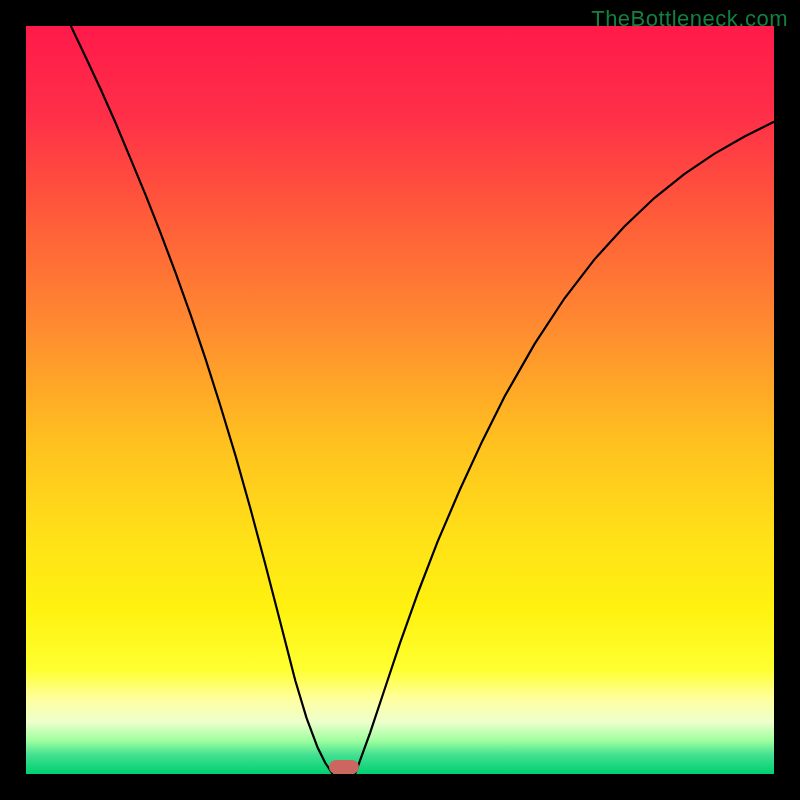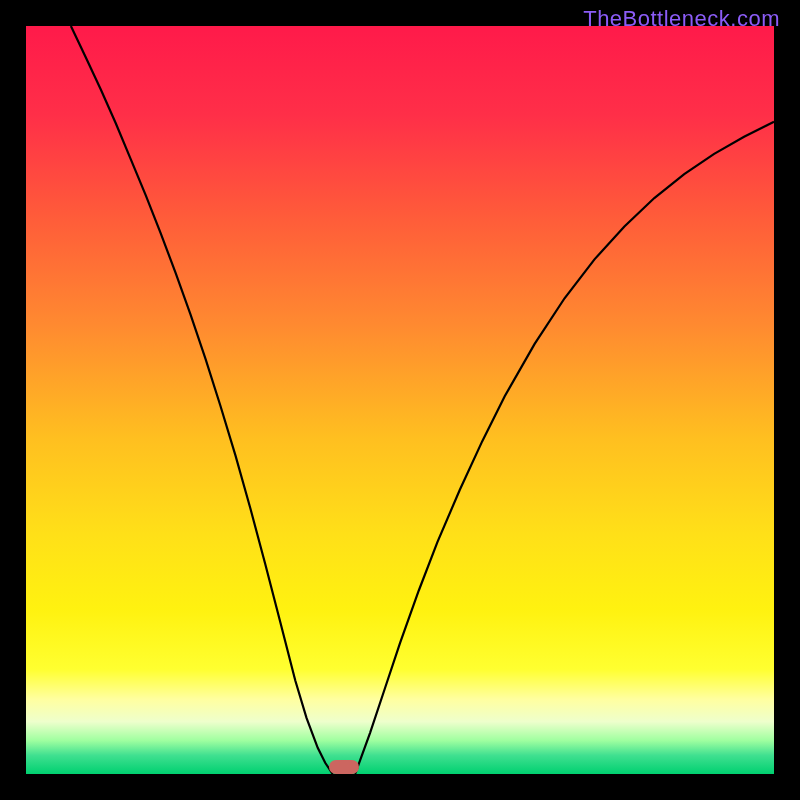--- a/index.html
+++ b/index.html
@@ -7,22 +7,22 @@
     padding: 0;
     width: 800px;
     height: 800px;
     background: #000;
     position: relative;
     font-family: Arial, sans-serif;
   }
   .watermark {
     position: absolute;
     top: 6px;
-    right: 20px;
-    color: #8b5cf6;
+    right: 12px;
+    color: #15803d;
     font-size: 22px;
     font-weight: 500;
     z-index: 10;
     letter-spacing: 0.5px;
     text-align: center;
   }
   .plot-area {
     position: absolute;
     left: 26px;
     top: 26px;

